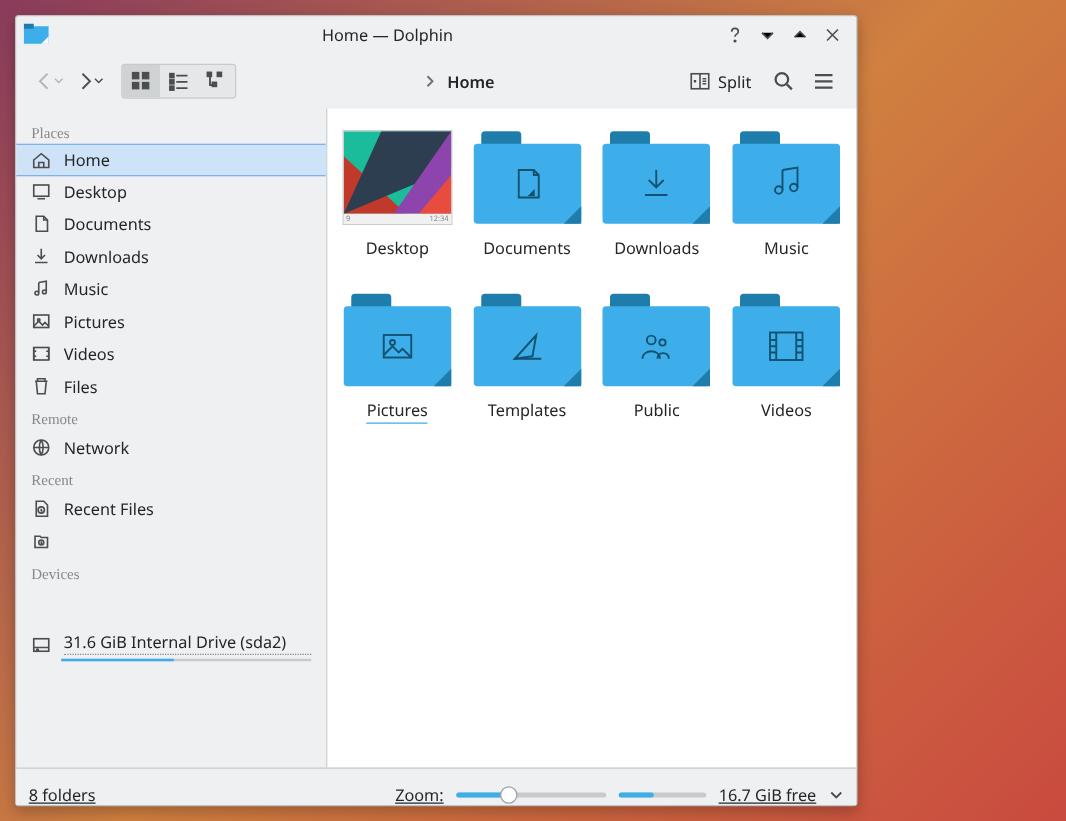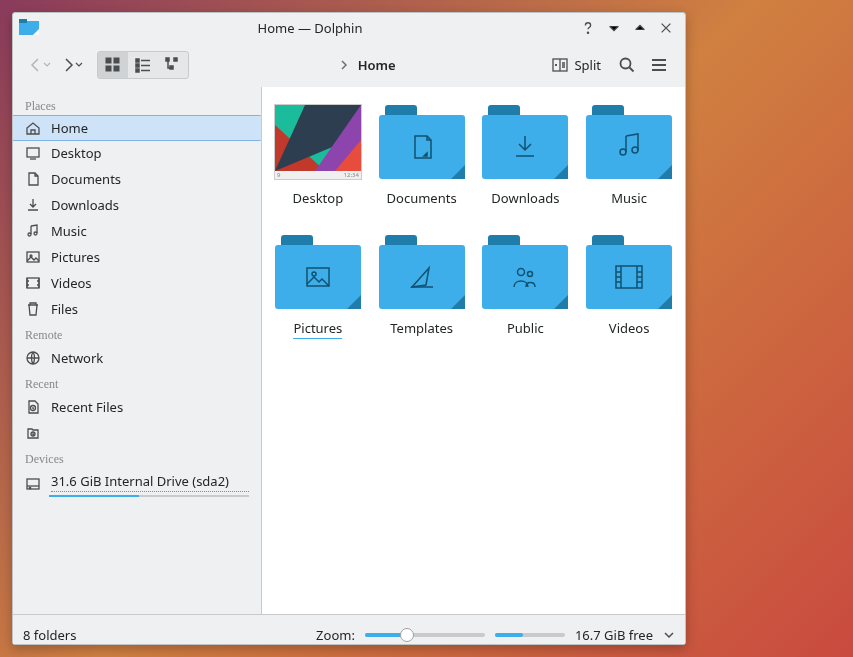--- a/index.html
+++ b/index.html
@@ -35,39 +35,39 @@
   
   .body { flex: 1; display: flex; min-height: 0; }
   .sidebar { width: 249px; border-right: 1px solid #c8cacc; overflow-y: auto; padding: 6px 0; }
   .section-label { font-size: 12px; color: #888; padding: 6px 12px 2px; font-family: Liberation Serif, serif; }
   .place { display: flex; align-items: center; gap: 10px; padding: 4px 12px; font-size: 13px; color: #232627; height: 26px; position: relative; }
   .place.selected { background: #cfe3f8; border: 1px solid #7db3e8; border-left: none; border-right: 1px solid #cfe3f8; margin: -1px 0; }
   .place svg { width: 16px; height: 16px; stroke: #4d4d4d; fill: none; flex-shrink: 0; }
   .place .label { flex: 1; white-space: nowrap; overflow: hidden; text-overflow: ellipsis; }
   .place .usage { position: absolute; left: 36px; right: 12px; bottom: 2px; height: 2px; background: #c8cacc; }
   .place .usage .fill { height: 100%; background: #3daee9; }
-  .place.dev { height: 30px; }
+  .place.dev { height: 30px; margin-top: 32px; }
   .place.dev .label { border-bottom: 1px dotted #888; display: inline-block; padding-bottom: 1px; margin-bottom: 4px; }
 
   .content { flex: 1; background: #fff; overflow: auto; padding: 18px 4px; }
   .grid { display: grid; grid-template-columns: repeat(4, 1fr); row-gap: 28px; }
   .item { display: flex; flex-direction: column; align-items: center; gap: 10px; font-size: 13px; color: #232627; }
   .item .name.hl span { border-bottom: 1px solid #3daee9; padding-bottom: 1px; }
   .folder { width: 86px; height: 74px; position: relative; }
   .folder .tab { position: absolute; top: 0; left: 6px; width: 32px; height: 14px; background: #1f7dab; border-radius: 3px 3px 0 0; }
   .folder .body { position: absolute; top: 10px; left: 0; right: 0; bottom: 0; background: #3daee9; border-radius: 3px; display: flex; align-items: center; justify-content: center; }
   .folder .body::before { content: ""; position: absolute; right: 0; bottom: 0; width: 0; height: 0; border-left: 14px solid transparent; border-bottom: 14px solid #1f7dab; }
   .folder .body svg { width: 34px; height: 34px; stroke: #12516f; fill: none; stroke-width: 1.5; }
 
   .thumb { width: 86px; height: 74px; position: relative; background: #fff; box-shadow: 0 0 0 1px #ccc; }
   .thumb .wall { position: absolute; inset: 0; }
   .thumb .bar { position: absolute; left: 0; right: 0; bottom: 0; height: 8px; background: #f0f0f0; font-size: 6px; color: #888; display: flex; justify-content: space-between; padding: 0 2px; align-items: center; }
 
   
-  .status { height: 30px; border-top: 1px solid #c8cacc; display: flex; align-items: flex-end; padding: 0 10px; font-size: 13px; color: #232627; background: #eff0f1; }
+  .status { height: 30px; border-top: 1px solid #c8cacc; display: flex; align-items: flex-start; padding: 12px 10px; font-size: 13px; color: #232627; background: #eff0f1; text-decoration: underline; }
   .status .zoom { display: flex; align-items: center; gap: 10px; }
   .slider { width: 120px; height: 4px; background: #c8cacc; border-radius: 2px; position: relative; }
   .slider .fill { position: absolute; left: 0; top: 0; bottom: 0; background: #3daee9; border-radius: 2px; }
   .slider .range-fill { position: absolute; top: 0; bottom: 0; background: #3daee9; border-radius: 2px; }
   .slider .knob { position: absolute; width: 14px; height: 14px; border-radius: 50%; background: #fff; border: 1px solid #a0a0a0; top: -5px; transform: translateX(-50%); }
   .status svg { width: 12px; height: 12px; stroke: #4d4d4d; fill: none; }
 </style>
 </head>
 <body>
 

